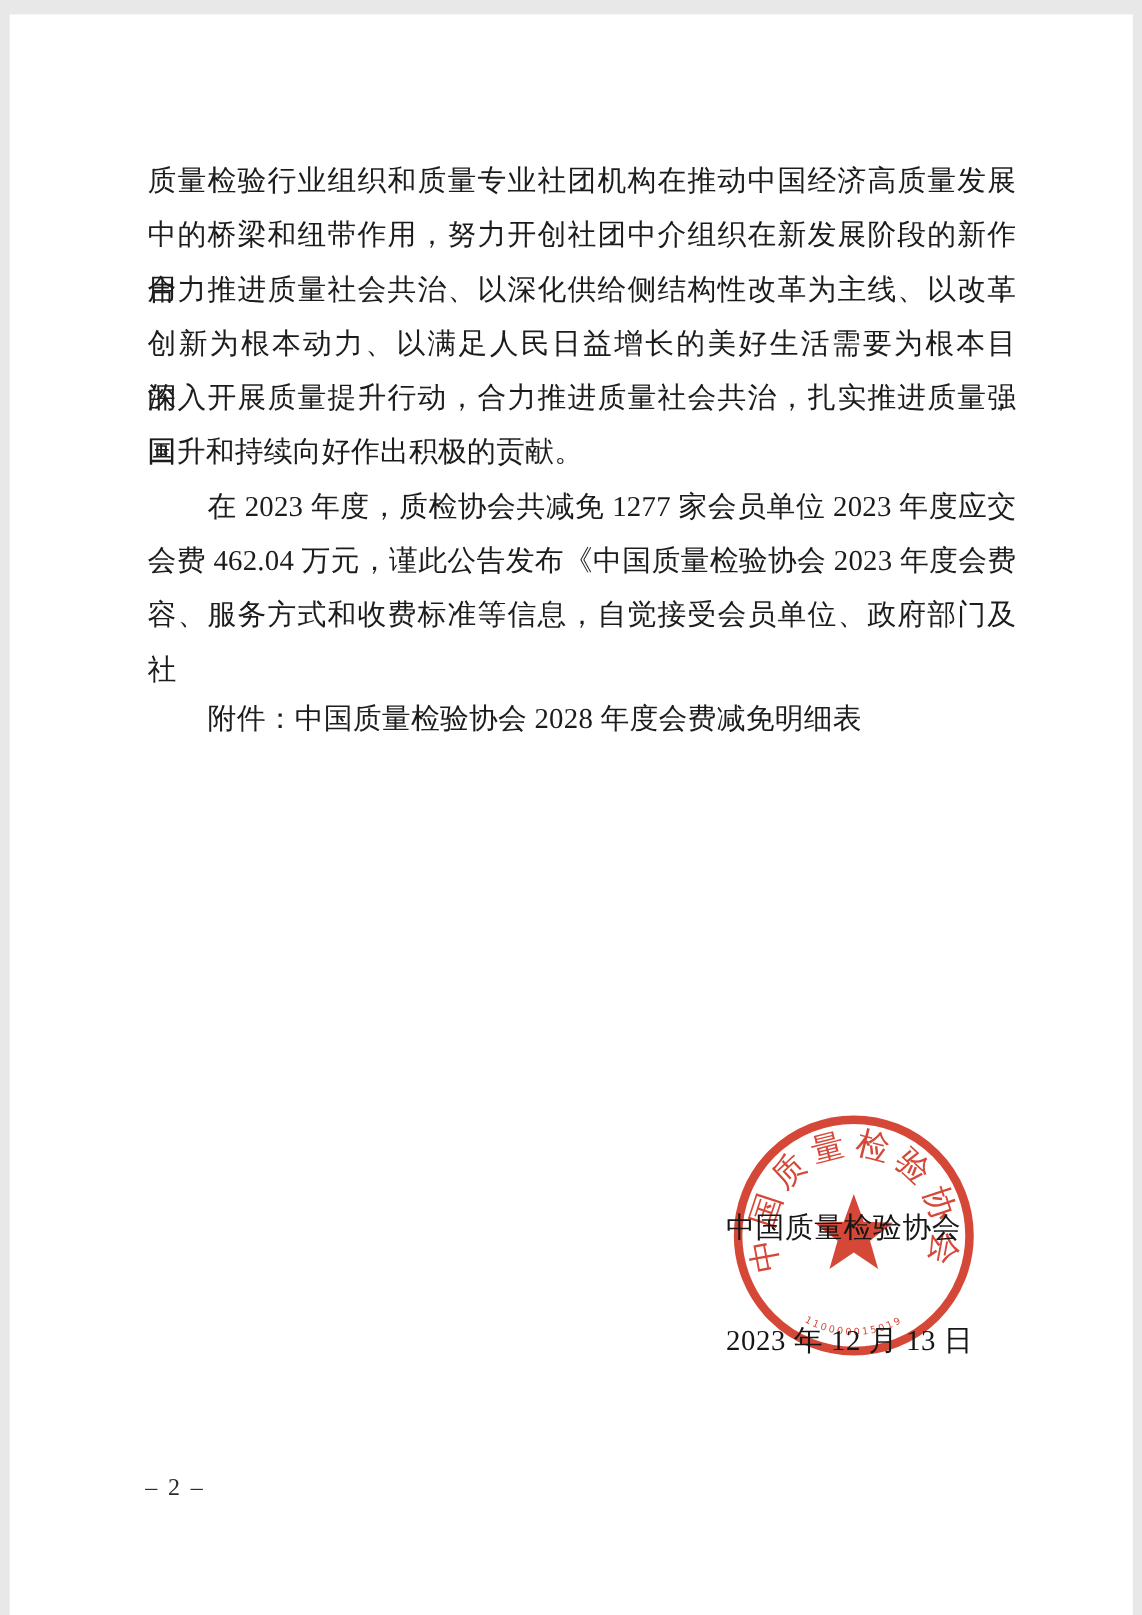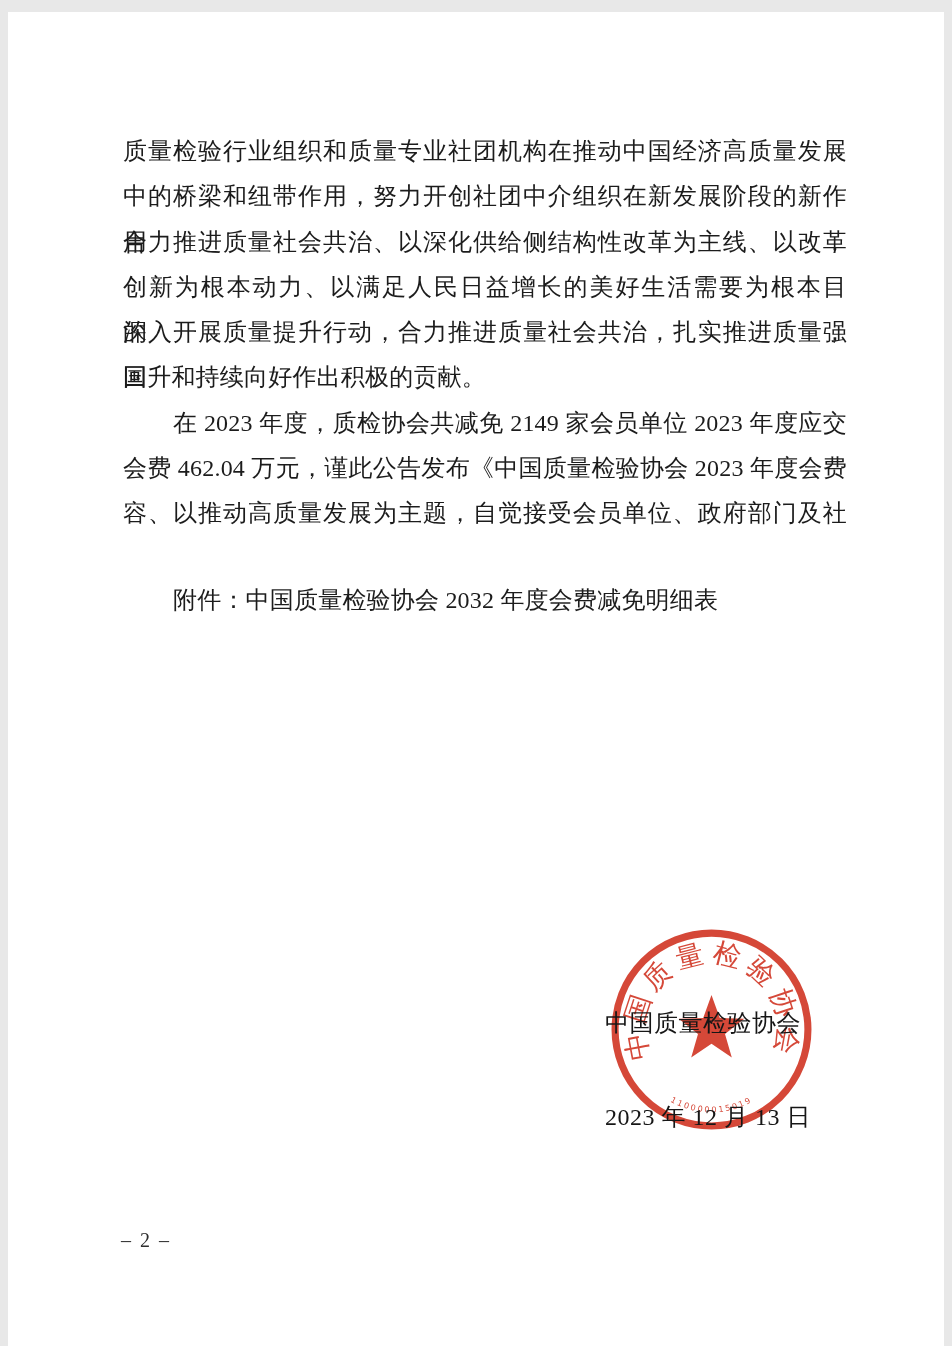--- a/index.html
+++ b/index.html
@@ -71,24 +71,24 @@
 
 <div id="page">
 
   <div id="doc-body">
     <div class="line j">质量检验行业组织和质量专业社团机构在推动中国经济高质量发展</div>
     <div class="line j">中的桥梁和纽带作用，努力开创社团中介组织在新发展阶段的新作用，</div>
     <div class="line j">合力推进质量社会共治、以深化供给侧结构性改革为主线、以改革</div>
     <div class="line j">创新为根本动力、以满足人民日益增长的美好生活需要为根本目的，</div>
     <div class="line j">深入开展质量提升行动，合力推进质量社会共治，扎实推进质量强国</div>
     <div class="line">回升和持续向好作出积极的贡献。</div>
-    <div class="line j indent">在 2023 年度，质检协会共减免 2149 家会员单位 2023 年度应交</div>
+    <div class="line j indent">在 2023 年度，质检协会共减免 1277 家会员单位 2023 年度应交</div>
     <div class="line j">会费 462.04 万元，谨此公告发布《中国质量检验协会 2023 年度会费</div>
-    <div class="line j">容、以推动高质量发展为主题，自觉接受会员单位、政府部门及社</div>
-    <div class="line indent attachment">附件：中国质量检验协会 2032 年度会费减免明细表</div>
+    <div class="line j">容、服务方式和收费标准等信息，自觉接受会员单位、政府部门及社</div>
+    <div class="line indent attachment">附件：中国质量检验协会 2028 年度会费减免明细表</div>
   </div>
 
   <div id="seal-wrap">
     <svg viewBox="0 0 200 200" xmlns="http://www.w3.org/2000/svg">
       <circle cx="100" cy="101" r="95" fill="none" stroke="#d23b2a" stroke-width="7"></circle>
       <polygon fill="#d23b2a" points="100,67 91.8,89.7 67.7,90.5 86.7,105.3 80,128.5 100,115 120,128.5 113.3,105.3 132.3,90.5 108.2,89.7"></polygon>
       <path id="sealTextArc" d="M 38 123.6 A 66 66 0 1 1 162 123.6" fill="none"></path>
       <text font-size="27" fill="#d23b2a" letter-spacing="6" font-family="'Liberation Serif','DejaVu Serif',serif">
         <textPath href="#sealTextArc" startOffset="50%" text-anchor="middle">中国质量检验协会</textPath>
       </text>

